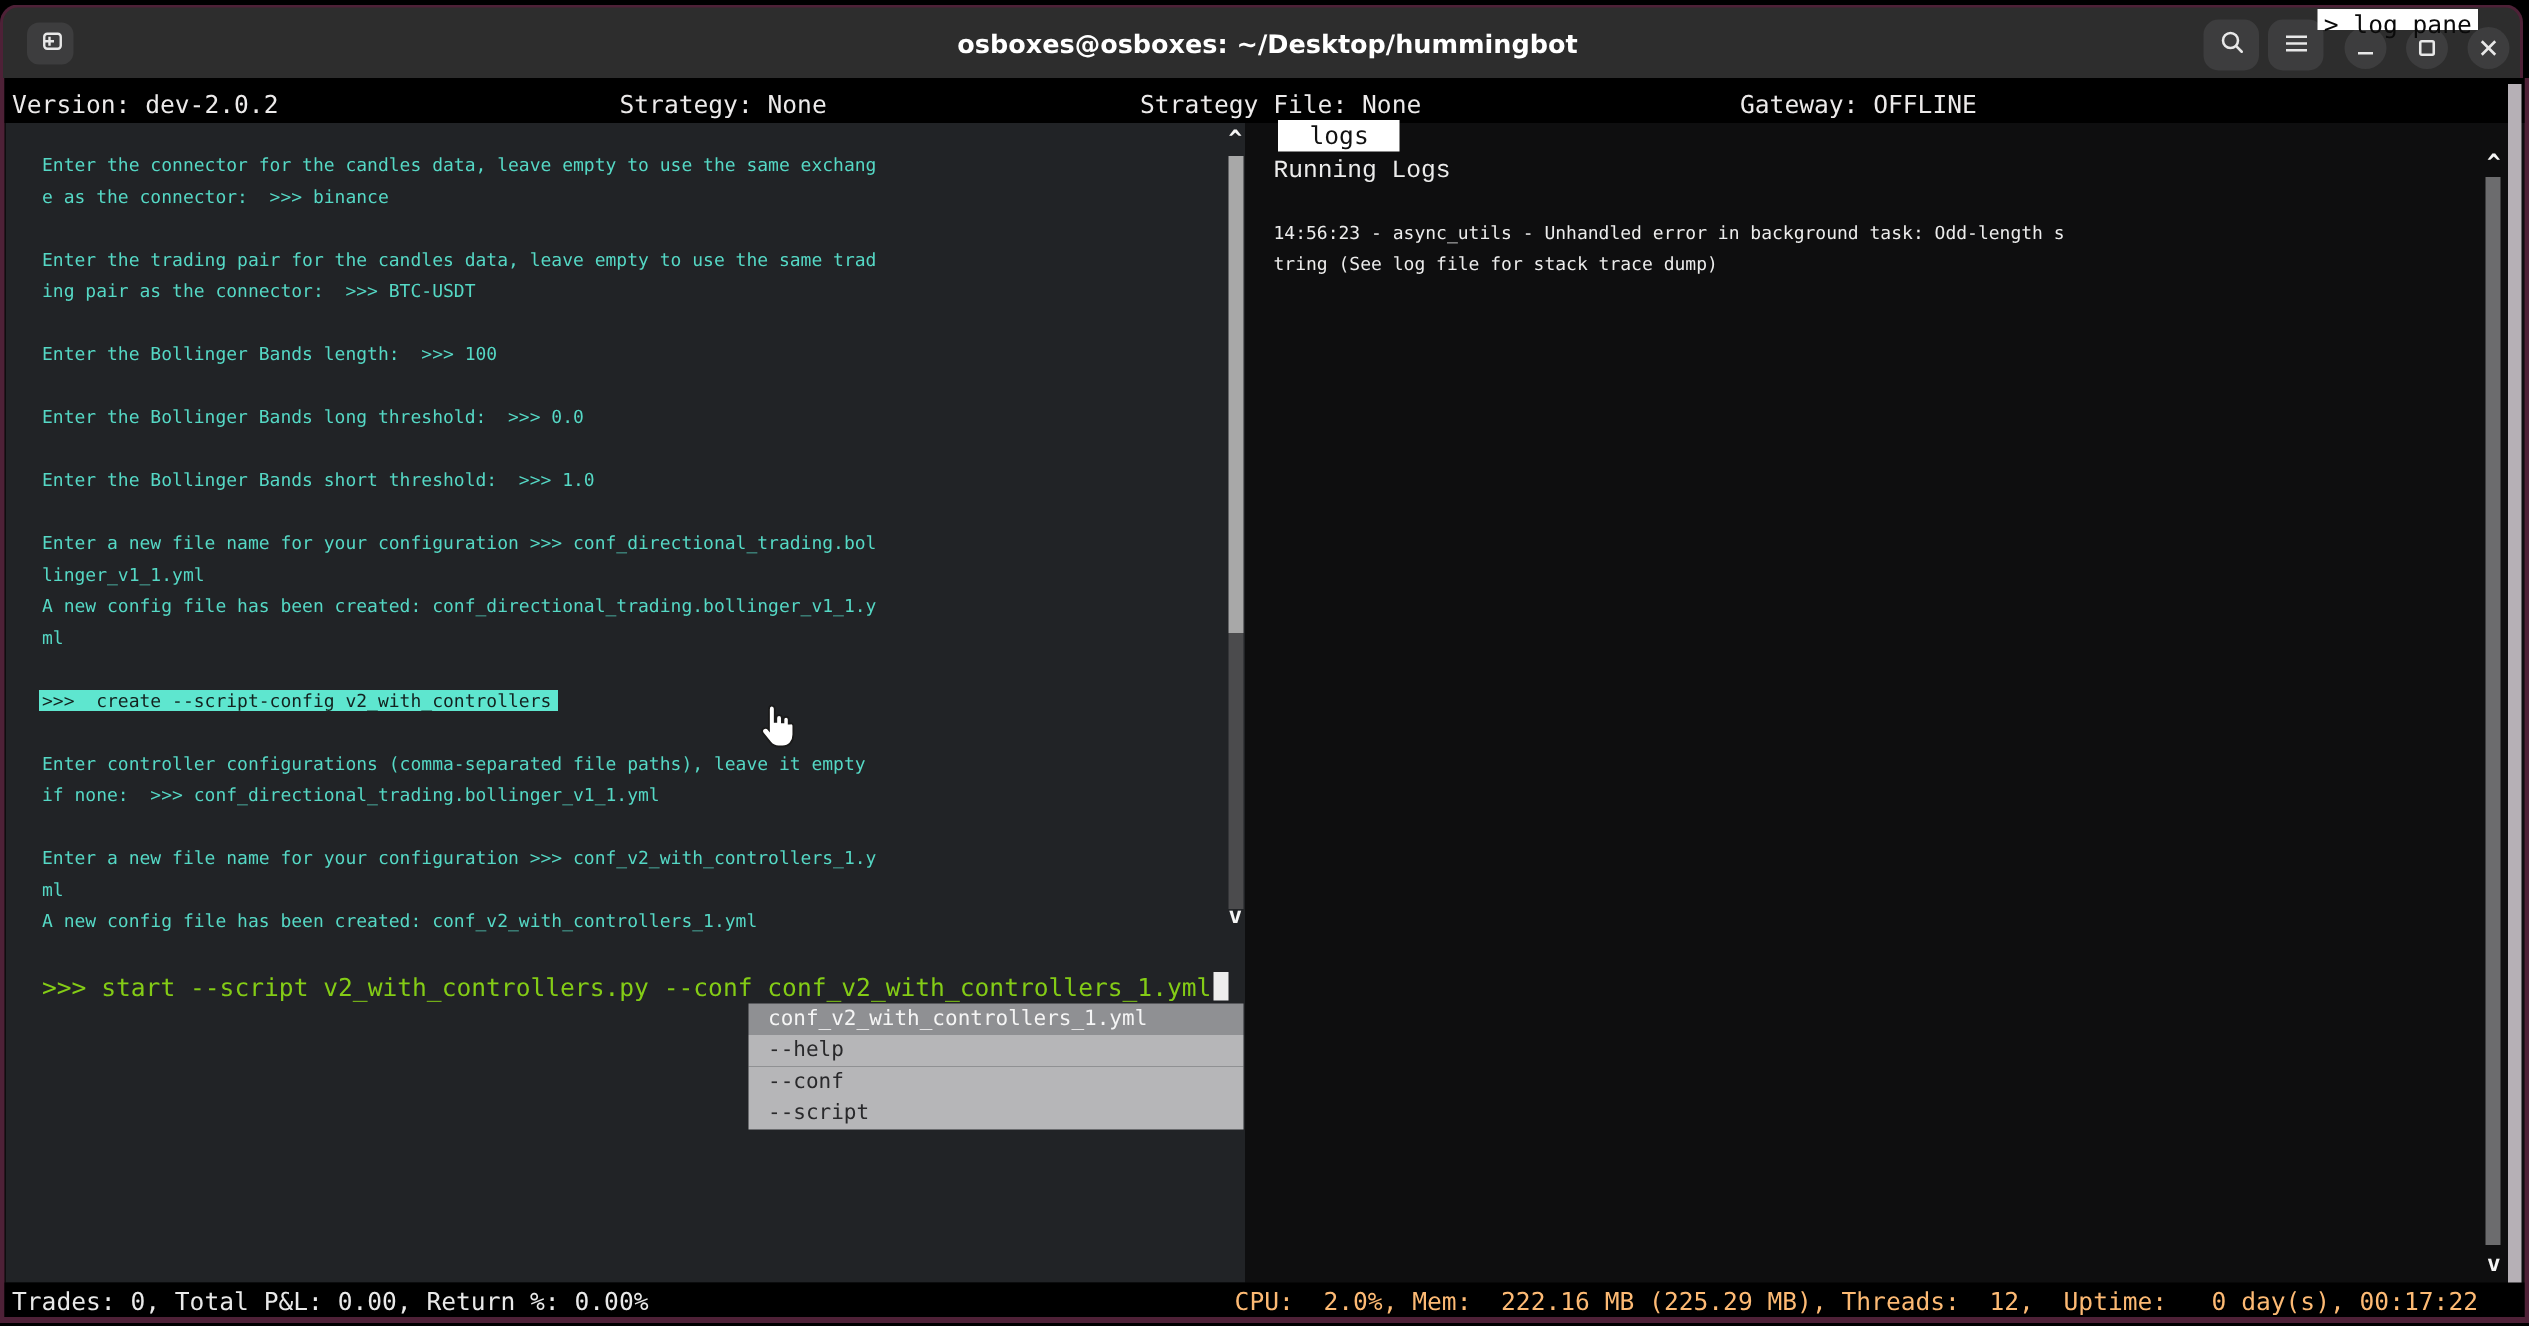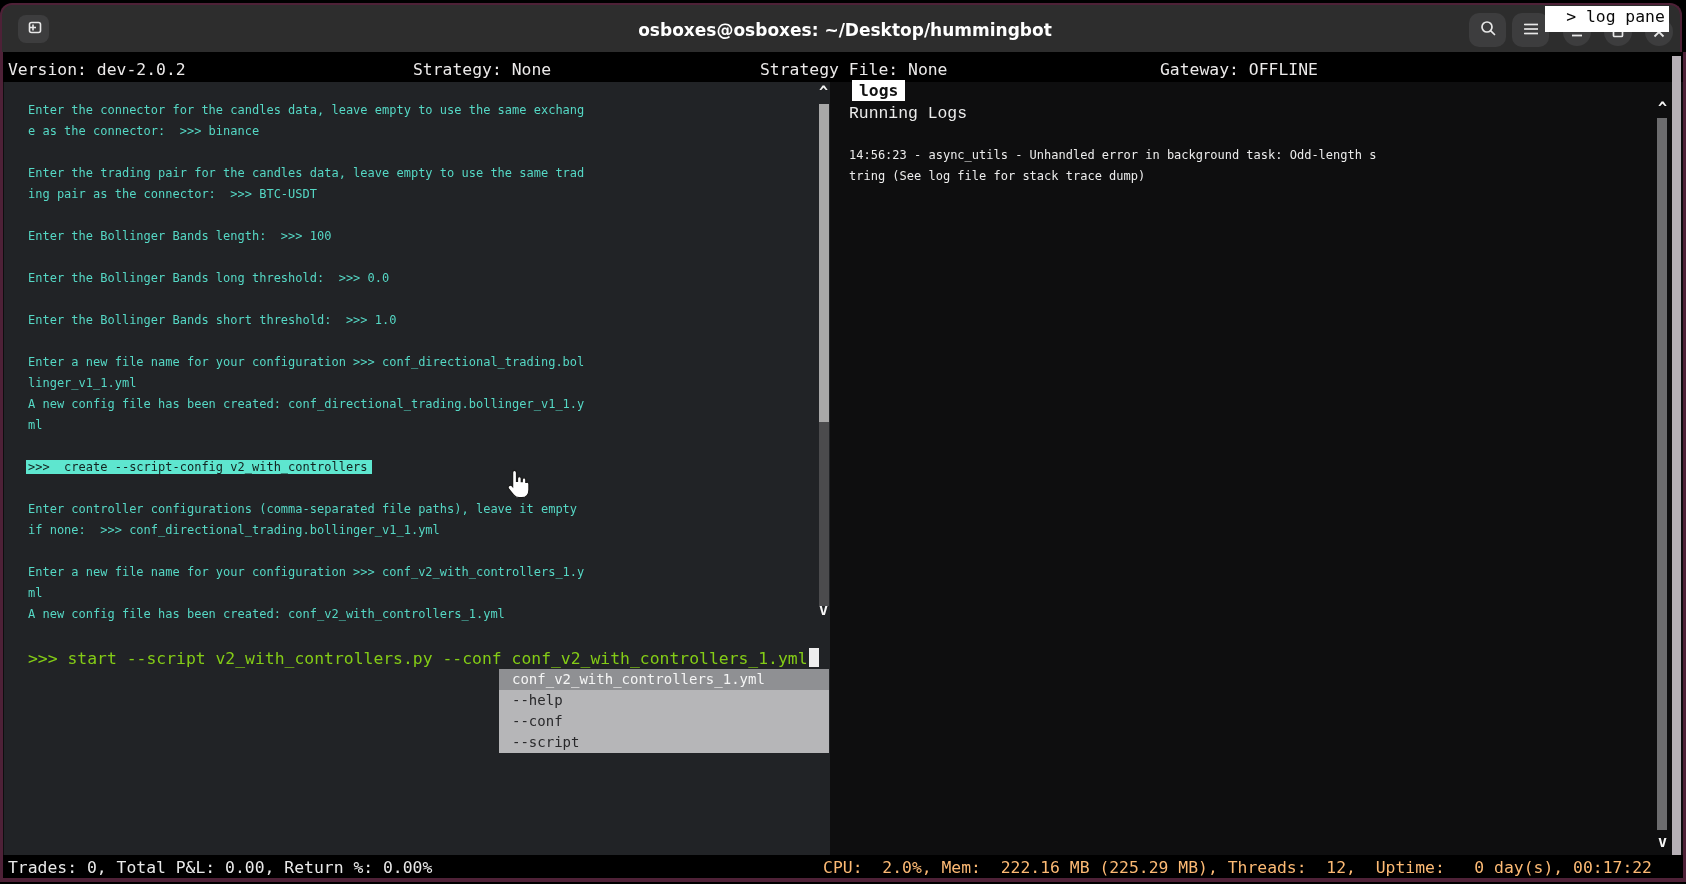--- a/index.html
+++ b/index.html
@@ -14,41 +14,41 @@
   #term-bg{position:absolute;left:3px;top:52px;width:1680px;height:826px;background:#0e0e0f;}
   
   #window-title{position:absolute;left:0;top:15px;width:1686px;text-align:center;color:#ffffff;
                 font-family:"DejaVu Sans", sans-serif;font-weight:bold;font-size:17px;}
   .tb-sq{position:absolute;background:#3d3d3e;border-radius:8px;display:flex;align-items:center;justify-content:center;}
   .tb-ci{position:absolute;width:28px;height:28px;top:13px;background:#3d3d3e;border-radius:50%;
          display:flex;align-items:center;justify-content:center;}
   
   #header-row{position:absolute;left:3px;top:52px;width:1680px;height:30px;background:#000;}
   .hdr-item{position:absolute;top:7px;color:#eceaea;}
-  #log-pane-btn{position:absolute;left:1545px;top:6px;width:107px;height:26px;background:#ffffff;color:#0a0a0a;
-                text-align:center;line-height:22px;padding-left:17px;}
+  #log-pane-btn{position:absolute;left:1545px;top:6px;width:107px;height:14px;background:#ffffff;color:#0a0a0a;
+                text-align:center;line-height:22px;}
   
   #left-col{position:absolute;left:4px;top:82px;width:826px;height:773px;background:#212326;}
   #output-lines{position:absolute;left:28px;top:100px;color:#55d8c5;}
   .tline{height:21px;white-space:pre;font-size:12px;line-height:21px;}
   .hl{background:#5ee6cf;color:#13221f;padding:0 4px 0 2px;margin-left:-2px;}
   
   .scroll-arrow{position:absolute;color:#f5f5f5;font-weight:bold;font-size:15px;line-height:16px;}
   #lsb-thumb{position:absolute;left:819px;top:104px;width:10px;height:318px;background:#a8a8a8;}
   #lsb-track{position:absolute;left:819px;top:422px;width:10px;height:184px;background:#4b4b4d;}
   
   #input-line{position:absolute;left:28px;top:648px;color:#84cc16;}
   .cursor{display:inline-block;width:10px;height:19px;background:#ededed;margin-left:1px;vertical-align:-3px;}
   #autocomplete{position:absolute;left:499px;top:669px;width:330px;}
   .dd-row{height:21px;background:#b6b6b8;color:#29292b;padding-left:13px;white-space:pre;
           font-size:14px;line-height:21px;box-sizing:border-box;}
   .dd-row.sel{background:#8f9093;color:#f5f5f5;}
   
   #logs-tab{position:absolute;left:852px;top:80px;height:21px;background:#ffffff;color:#111;
-            padding:0 7px;line-height:21px;font-weight:bold;}
+            padding:0 21px;line-height:21px;}
   #running-logs{position:absolute;left:849px;top:103px;color:#ececec;font-family:Liberation Mono, monospace;}
   #log-lines{position:absolute;left:849px;top:145px;color:#ececec;}
   
   #rsb-track{position:absolute;left:1657px;top:118px;width:10px;height:712px;background:#6c6c6e;}
   #win-scroll-strip{position:absolute;left:1672px;top:56px;width:9px;height:818px;background:#b6b0b6;}
   
   #status-bar{position:absolute;left:3px;top:855px;width:1680px;height:23px;background:#000;}
   #status-left{position:absolute;left:8px;top:857px;color:#e9e9e9;}
   #status-right{position:absolute;right:34px;top:857px;color:#fdba74;}
   

